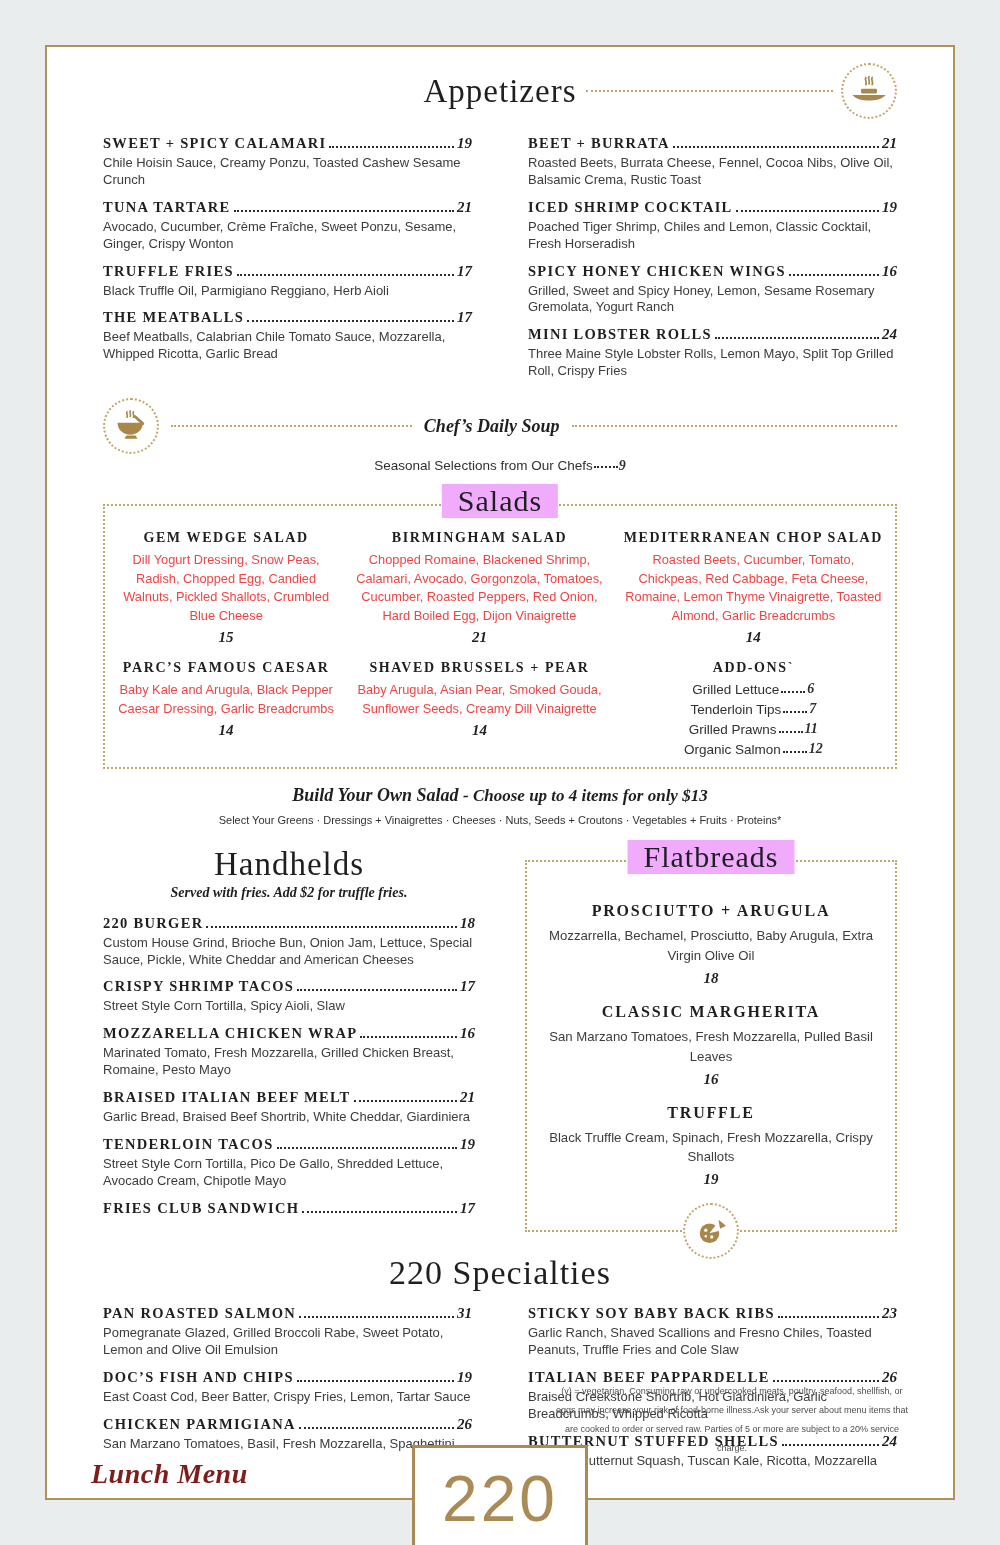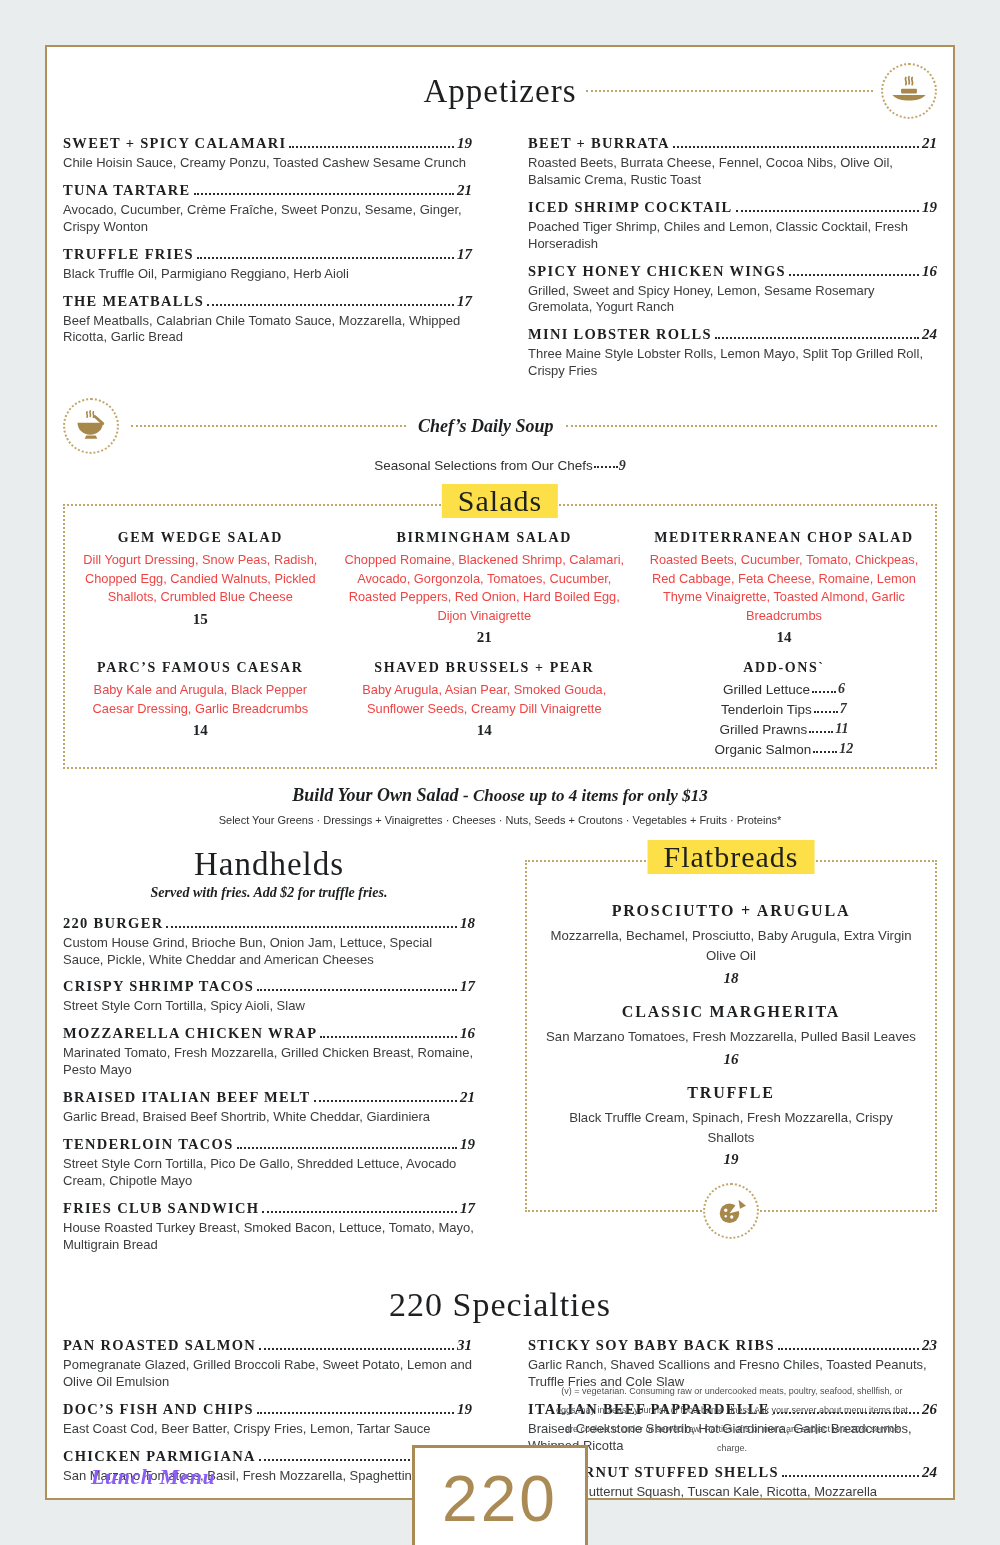--- a/index.html
+++ b/index.html
@@ -7,21 +7,21 @@
     width:1000px;height:1545px;position:relative;overflow:hidden;
     background:#eaedee;
     font-family:"Liberation Sans","DejaVu Sans",sans-serif;
     color:#212325;
   }
   .card{
     position:absolute;left:45px;top:45px;width:910px;height:1455px;
     box-sizing:border-box;background:#ffffff;border:2px solid #b09157;
     overflow:hidden;
   }
-  .inner{padding:16px 16px 0;}
+  .inner{padding:16px 56px 0;}
   
   .h-display{
     font-family:"Liberation Serif","DejaVu Serif",serif;
     font-size:33px;font-weight:500;letter-spacing:1px;color:#1d1f21;
     line-height:1.1;white-space:nowrap;
   }
   .dotline{border-top:2px dotted #c2a569;height:0;}
   .icon-circle{
     width:56px;height:56px;flex:0 0 56px;box-sizing:border-box;
     border:2px dotted #c2a569;border-radius:50%;
@@ -52,30 +52,30 @@
   .soup-row .r{flex:1;}
   .h-soup{font-family:"Liberation Serif","DejaVu Serif",serif;
     font-size:18px;font-style:italic;font-weight:700;white-space:nowrap;color:#1d1f21;}
   .soup-line{text-align:center;font-size:13.5px;color:#2e3032;margin:4px 0 0;}
   .idots{display:inline-block;width:24px;border-bottom:2px dotted #2a2c2e;margin:0 1px;vertical-align:2px;}
   .iprice{font-family:"Liberation Serif","DejaVu Serif",serif;font-style:italic;font-weight:700;font-size:14px;}
   
   .salads-wrap{position:relative;margin:30px 0 0;border:2px dotted #c2a569;padding:24px 12px 2px;}
   .boxed-title{
     position:absolute;top:-22px;left:50%;transform:translateX(-50%);
-    background:#fde047;padding:0 16px;
+    background:#f0abfc;padding:0 16px;
     font-family:"Liberation Serif","DejaVu Serif",serif;
     font-size:30px;font-weight:500;letter-spacing:1px;white-space:nowrap;color:#1d1f21;
   }
   .salads-grid{display:grid;grid-template-columns:1.02fr 1.18fr 1.15fr;column-gap:18px;row-gap:10px;}
   .salad{text-align:center;margin-bottom:4px;}
   .salad-name{font-family:"Liberation Serif","DejaVu Serif",serif;font-weight:700;
     font-size:14px;letter-spacing:1.6px;margin-bottom:5px;color:#1d1f21;white-space:nowrap;}
   .salad-desc{font-size:12.8px;color:#ef4444;line-height:1.45;}
-  .salad-price{font-family:"Liberation Serif","DejaVu Serif",serif;
+  .salad-price{font-family:"Liberation Serif","DejaVu Serif",serif;font-style:italic;
     font-weight:700;font-size:15px;margin-top:4px;}
   .addons{order:7;}
   .addon-line{display:flex;justify-content:center;align-items:flex-end;
     font-size:13.5px;color:#2e3032;margin-bottom:4px;}
   .addon-dots{width:24px;border-bottom:2px dotted #2a2c2e;margin:0 2px 4px;}
   
   .byo{text-align:center;margin:16px 0 0;}
   .byo-title{font-family:"Liberation Serif","DejaVu Serif",serif;font-style:italic;
     font-weight:700;font-size:18px;color:#1d1f21;}
   .byo-sub{font-family:"Liberation Serif","DejaVu Serif",serif;font-style:italic;
@@ -99,21 +99,21 @@
   .spec-head{text-align:center;margin:22px 0 14px;}
   .spec-head .h-display{font-size:34px;}
   
   .disclaimer{
     position:absolute;right:44px;bottom:40px;width:354px;
     font-size:9px;line-height:2.1;color:#4c4e50;text-align:center;
   }
   .lunch{
     position:absolute;left:44px;bottom:8px;
     font-family:"Liberation Serif","DejaVu Serif",serif;font-style:italic;font-weight:700;
-    font-size:22px;color:#8b5cf6;letter-spacing:0.5px;
+    font-size:28px;color:#7f1d1d;letter-spacing:0.5px;
   }
   .logo-box{
     position:absolute;left:50%;transform:translateX(-50%);top:1445px;
     width:176px;height:120px;box-sizing:border-box;background:#fff;
     border:3px solid #ab8b55;z-index:5;
     display:flex;justify-content:center;align-items:flex-start;padding-top:14px;
     font-size:64px;color:#ab8b55;letter-spacing:3px;font-weight:400;
   }
   svg{display:block;}
 </style>
@@ -359,21 +359,20 @@
               </div>
               <div class="mi-desc">Street Style Corn Tortilla, Pico De Gallo, Shredded Lettuce, Avocado Cream, Chipotle Mayo</div>
             </div>
 
             <div class="mi">
               <div class="mi-row">
                 <span class="mi-name">FRIES CLUB SANDWICH</span>
                 <span class="mi-leader"></span>
                 <span class="mi-price">17</span>
               </div>
-              <div class="mi-desc">House Roasted Turkey Breast, Smoked Bacon, Lettuce, Tomato, Mayo, Multigrain Bread</div>
             </div>
           </div>
       </div>
       <div class="fb-col">
         <div class="fb-wrap">
           <div class="boxed-title">Flatbreads</div>
           <div>
 
               <div class="fb-item">
                 <div class="fb-name">PROSCIUTTO + ARUGULA</div>

